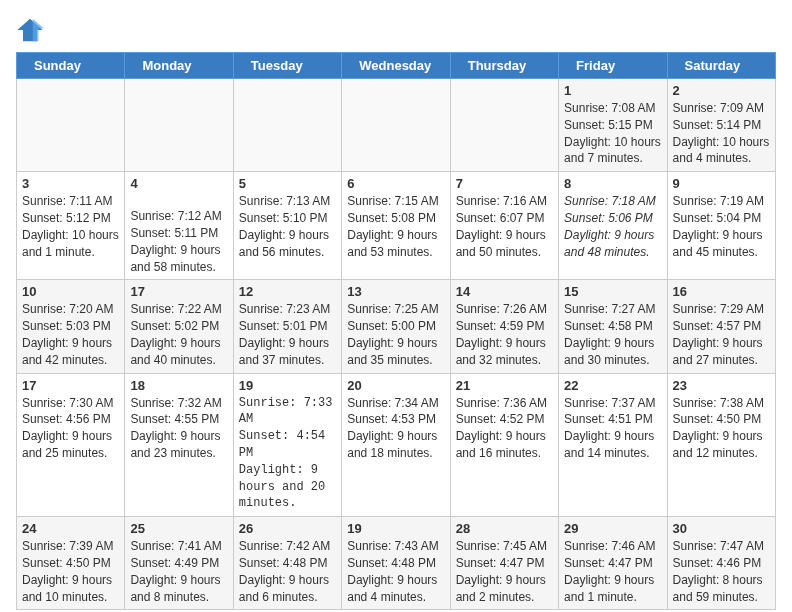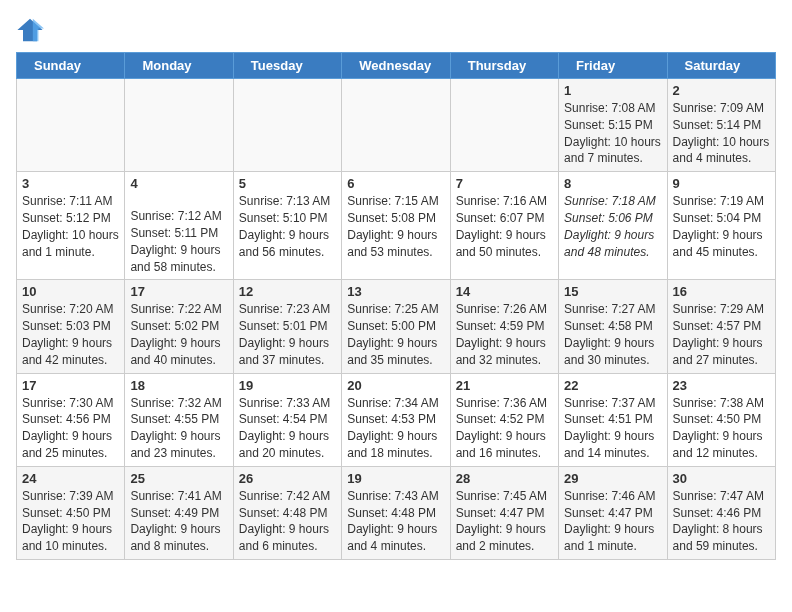--- a/index.html
+++ b/index.html
@@ -235,21 +235,21 @@
 Daylight: 9 hours and 25 minutes.</div>
         </td>
         <td>
           <span class="day-num">18</span>
           <div class="day-info" style="white-space: pre-line;">Sunrise: 7:32 AM
 Sunset: 4:55 PM
 Daylight: 9 hours and 23 minutes.</div>
         </td>
         <td>
           <span class="day-num">19</span>
-          <div class="day-info" style="white-space: pre-line;">Sunrise: 7:33 AM
+          <div class="day-info" style="white-space: pre-line; font-family: Liberation Mono, monospace;">Sunrise: 7:33 AM
 Sunset: 4:54 PM
 Daylight: 9 hours and 20 minutes.</div>
         </td>
         <td>
           <span class="day-num">20</span>
           <div class="day-info" style="white-space: pre-line;">Sunrise: 7:34 AM
 Sunset: 4:53 PM
 Daylight: 9 hours and 18 minutes.</div>
         </td>
         <td>

